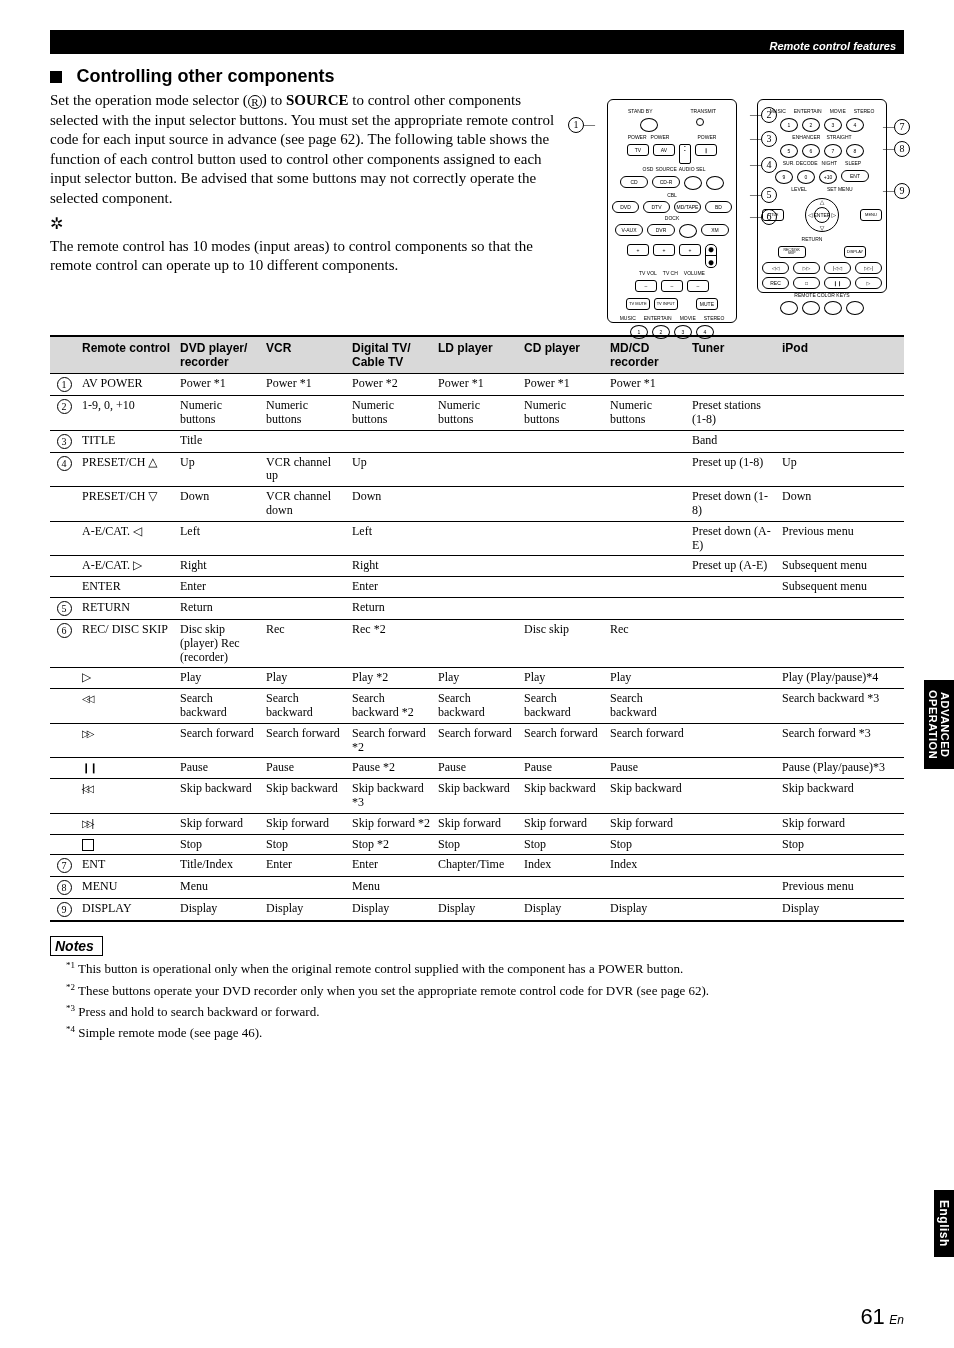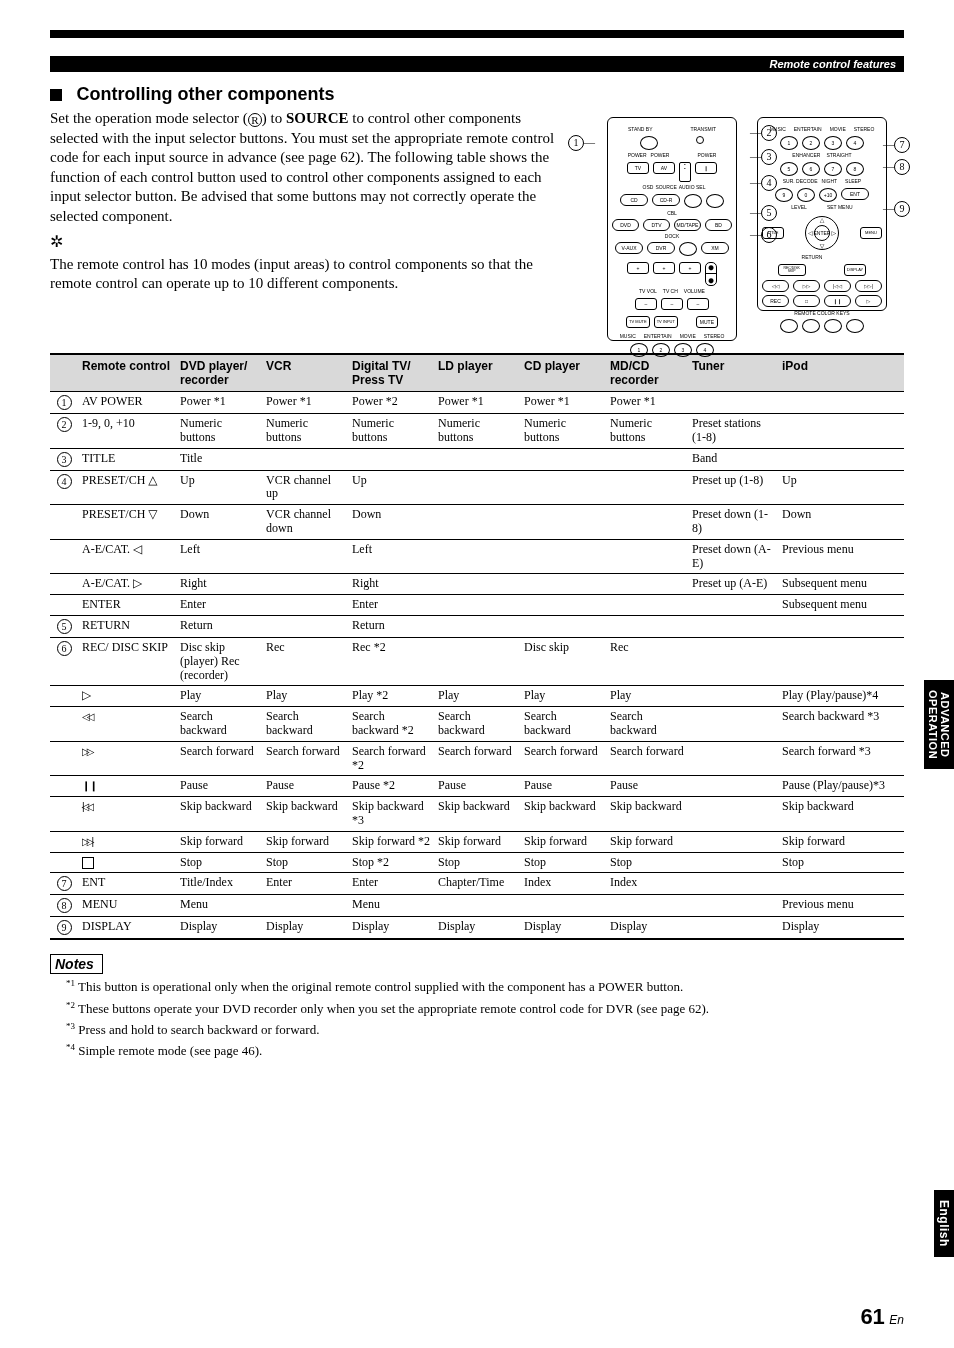--- a/index.html
+++ b/index.html
@@ -13,21 +13,21 @@
   }
   .page {
     width: 954px;
     min-height: 1348px;
     position: relative;
     padding: 30px 50px 20px 50px;
     box-sizing: border-box;
   }
   .top-bar {
     border-top: 8px solid #000;
-    padding-top: 20px;
+    padding-top: 2px;
     text-align: right;
     font-family: Arial, Helvetica, sans-serif;
     font-size: 11px;
     font-weight: bold;
     font-style: italic;
     color: #fff;
   }
   .top-bar-inner {
     background:#000;
     padding:2px 8px 2px 8px;
@@ -182,21 +182,21 @@
   }
   .side-tab.op { top: 680px; }
   .side-tab.lang { top: 1190px; font-size:12px;}
 
   .page-num {
     position:absolute;
     bottom: 18px;
     right: 50px;
     font-family: Arial, Helvetica, sans-serif;
   }
-  .page-num .big { font-size:22px; font-weight:bold; }
+  .page-num .big { font-size:22px; font-weight:normal; }
   .page-num .sm { font-size:12px; font-style:italic; }
 
   
   .glyph { font-family: Arial, sans-serif; font-size:11px; letter-spacing:-1px;}
   .tri-right::before { content:"▷"; font-size:12px;}
   .dtri-left::before { content:"◁◁"; font-size:10px; letter-spacing:-3px;}
   .dtri-right::before { content:"▷▷"; font-size:10px; letter-spacing:-3px;}
   .pause-ico::before { content:"❙❙"; font-size:10px; letter-spacing:-1px;}
   .skipb::before { content:"|◁◁"; font-size:10px; letter-spacing:-3px;}
   .skipf::before { content:"▷▷|"; font-size:10px; letter-spacing:-3px;}
@@ -441,21 +441,21 @@
         <col style="width:82px">
       <col style="width:90px">
         <col>
     </colgroup>
     <thead>
       <tr>
         <th></th>
         <th>Remote control</th>
         <th>DVD player/ recorder</th>
         <th>VCR</th>
-        <th>Digital TV/ Press TV</th>
+        <th>Digital TV/ Cable TV</th>
         <th>LD player</th>
         <th>CD player</th>
         <th>MD/CD recorder</th>
         <th>Tuner</th>
         <th>iPod</th>
       </tr>
     </thead>
     <tbody id="tbody">
         <tr>
           <td class="numcol"><span class="circnum sm">1</span></td>

